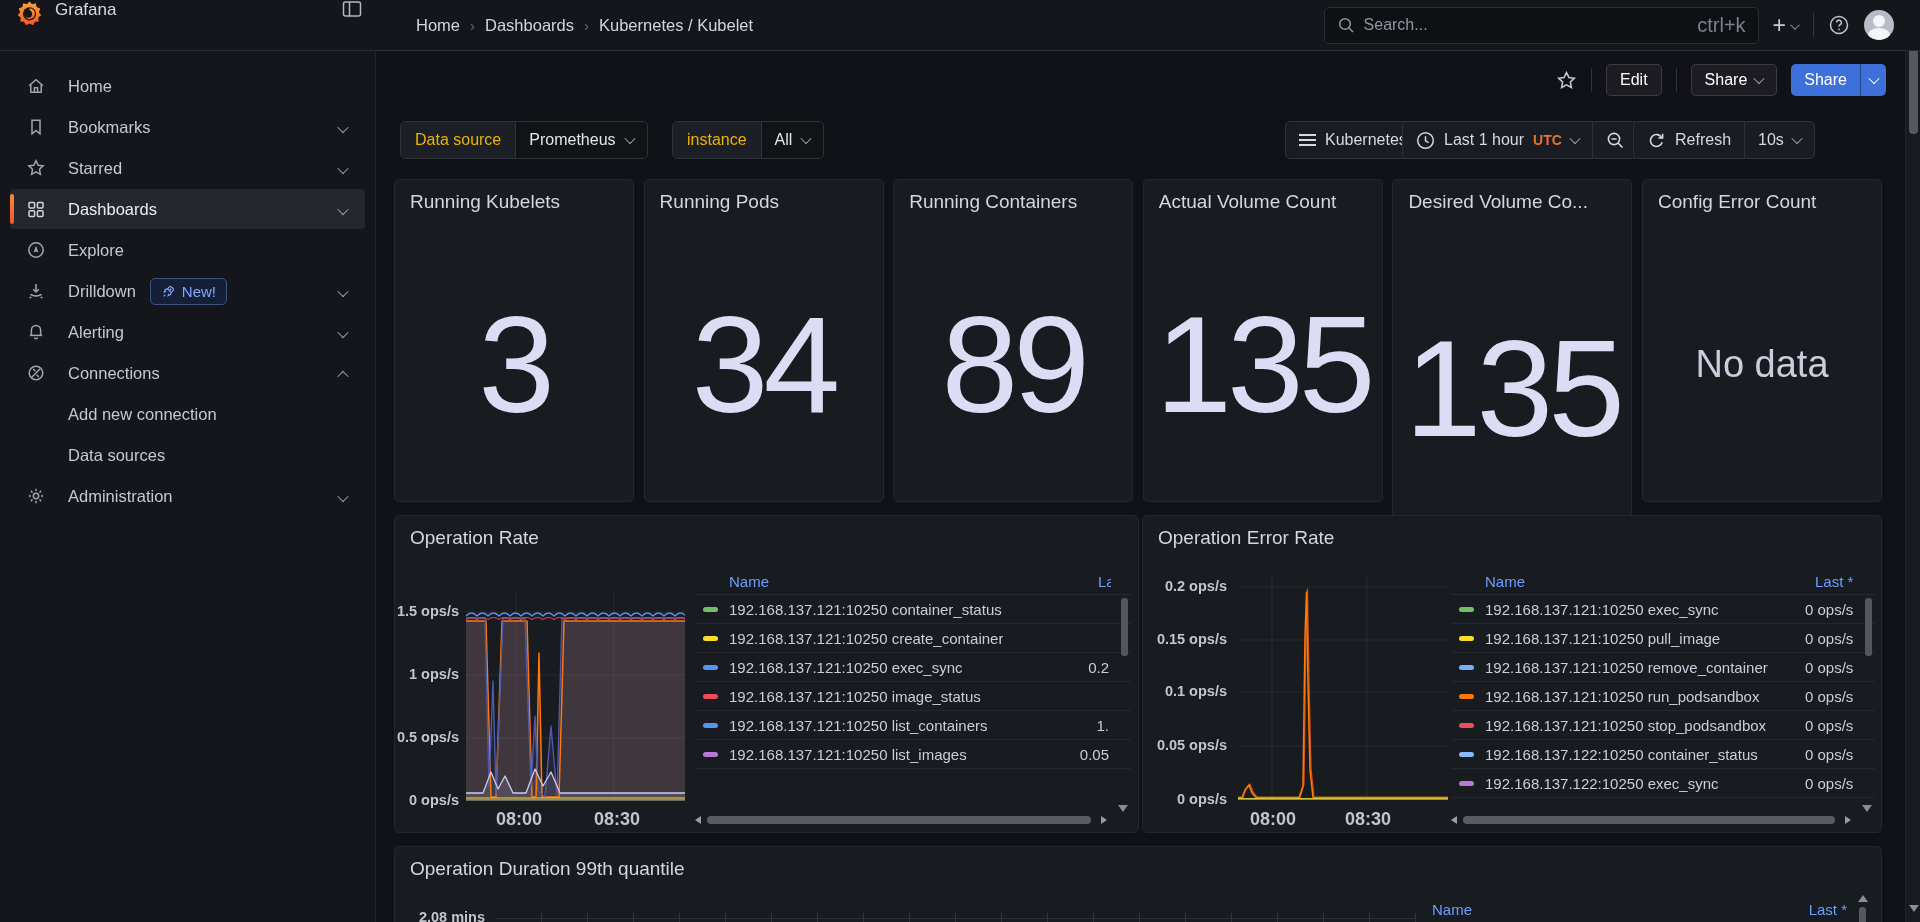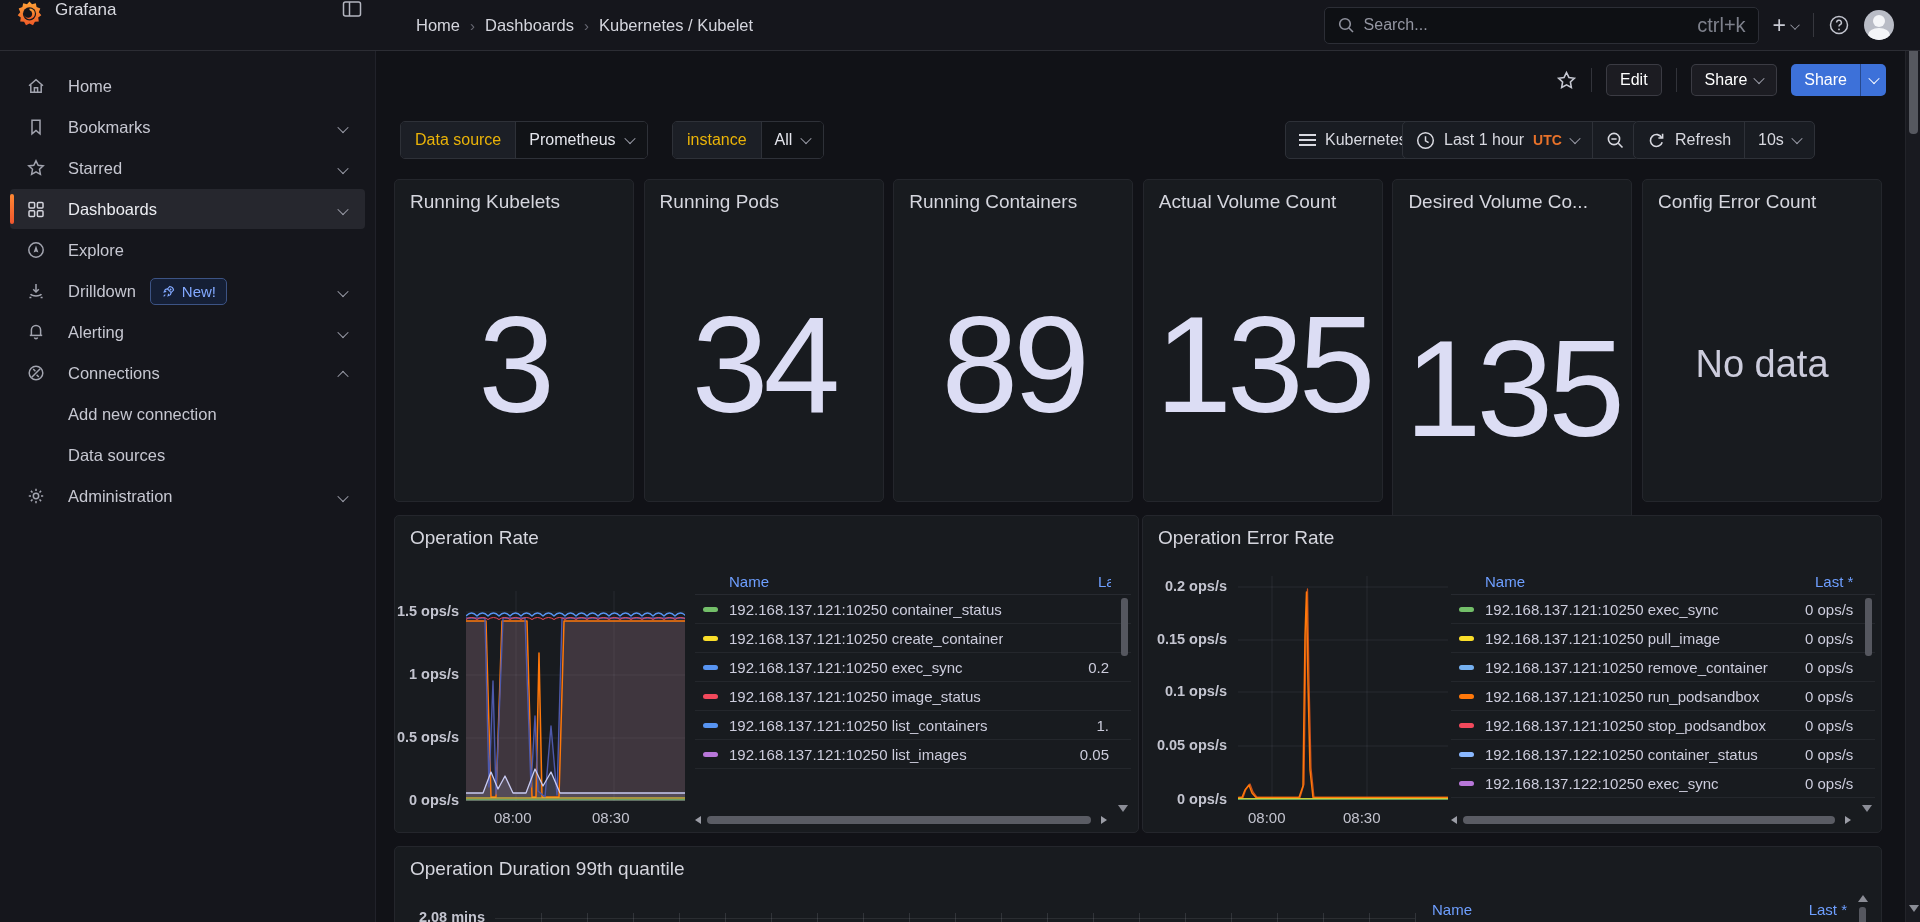--- a/index.html
+++ b/index.html
@@ -56,21 +56,21 @@
   .utc{color:#e8722a;font-weight:700;font-size:14px}
 
   
   .panel{position:absolute;background:#181b1f;border:1px solid #24262c;border-radius:5px}
   .p-title{position:absolute;left:15px;top:11px;font-size:19px;font-weight:500;color:#d5d6de;cursor:pointer}
   .stat-val{position:absolute;left:0;right:0;top:58px;bottom:10px;display:flex;align-items:center;justify-content:center;font-size:138px;font-weight:500;letter-spacing:-5px;color:#dcddf4}
   .stat-val.nodata{font-size:38px;font-weight:400;letter-spacing:0;color:#ccccdc}
 
   
   .ytick{position:absolute;text-align:right;font-size:14.5px;font-weight:600;color:#c3c4cf;width:84px}
-  .xtick{position:absolute;text-align:left;font-size:15px;font-weight:400;color:#c3c4cf;width:48px}
+  .xtick{position:absolute;text-align:right;font-size:18px;font-weight:700;color:#c3c4cf;width:48px}
   .plot{position:absolute}
   .legend{position:absolute;top:52px;bottom:6px;overflow:hidden}
   .lg-head{height:27px;display:flex;align-items:center;position:relative;border-bottom:1px solid rgba(204,204,220,.09)}
   .lg-name-h{color:#6e9fff;font-size:15px;font-weight:500;margin-left:34px}
   .lg-val-h{position:absolute;color:#6e9fff;font-size:15px;font-weight:500;overflow:hidden;white-space:nowrap;text-align:left}
   .lg-row{height:29px;display:flex;align-items:center;position:relative;border-bottom:1px solid rgba(204,204,220,.07);cursor:pointer}
   .lg-mark{width:15px;height:5px;border-radius:2.5px;margin-left:8px;flex:0 0 auto}
   .lg-name{margin-left:11px;font-size:15px;color:#ccccdc;white-space:nowrap;overflow:hidden}
   .lg-val{position:absolute;font-size:15px;color:#ccccdc;white-space:nowrap;overflow:hidden}
   .lg-sliver{height:9px;overflow:hidden;display:flex;align-items:flex-start}

